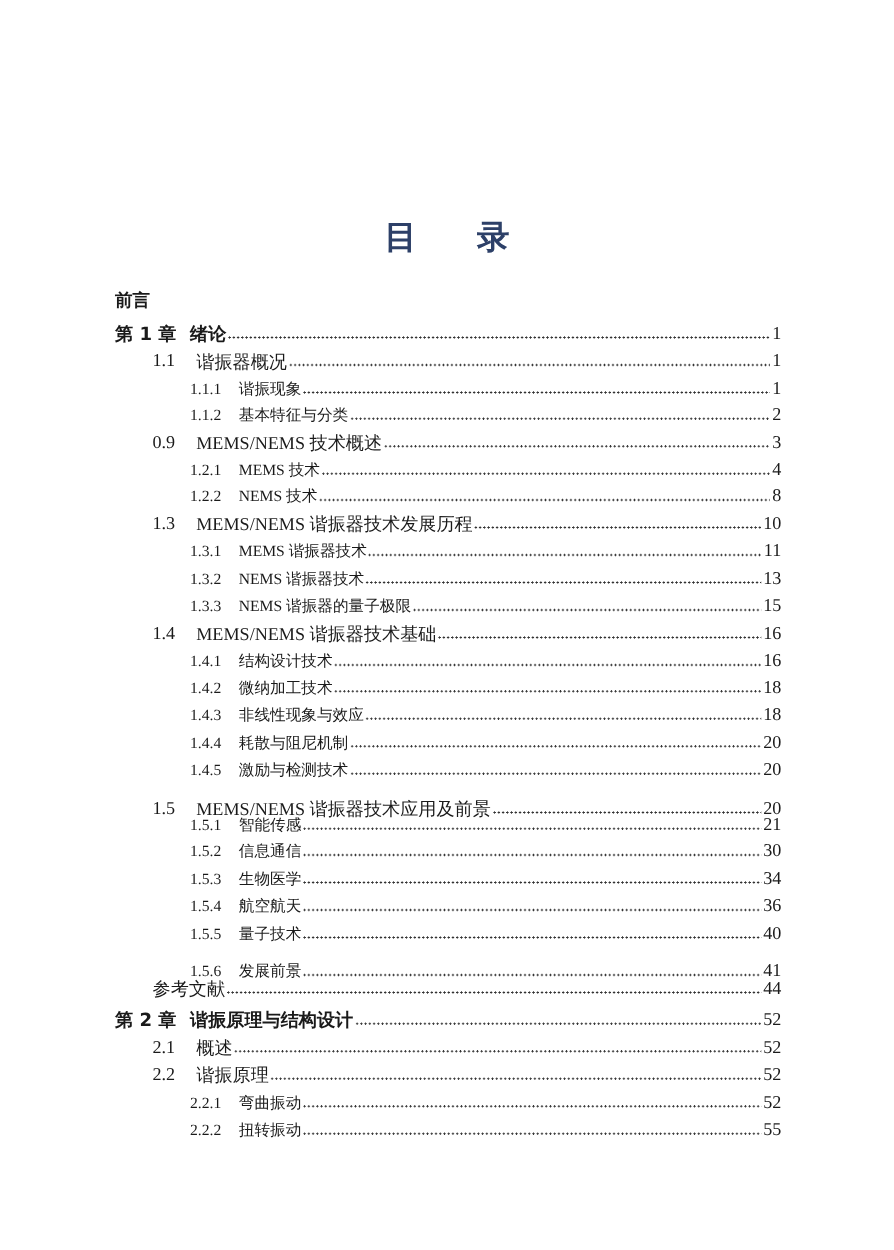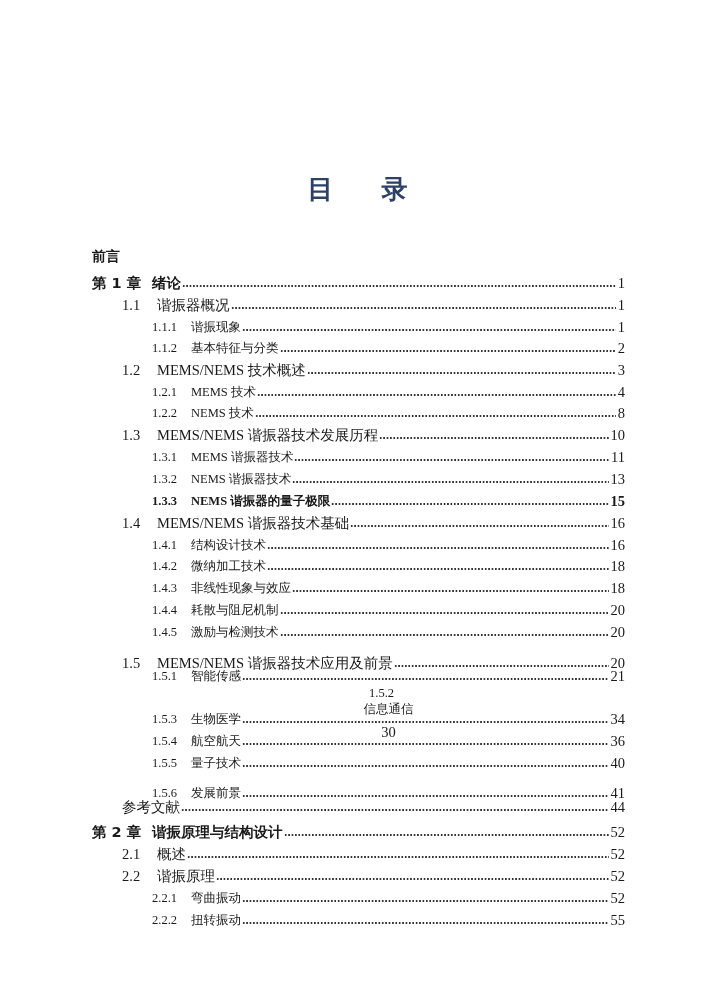--- a/index.html
+++ b/index.html
@@ -10,21 +10,21 @@
   .title {
     position:absolute; top:172px; left:0; width:715px; text-align:center;
     font-size:26px; color:#2d4068; font-weight:bold; letter-spacing:0;
     font-family: "DejaVu Serif", serif;
   }
   .title span { display:inline-block; }
   .title .gap { width:48px; }
   .toc { position:absolute; left:0; top:230px; width:715px; }
   .row {
     position:absolute; height:22px; display:flex; align-items:center;
-    right:90px; white-space:nowrap;margin-top:16px;
+    right:90px; white-space:nowrap;
   }
   .row .num { flex:none; }
   .row .label { flex:none; }
   .row .dots {
     flex:1 1 auto; margin:0 2px 0 1px; height:2px; align-self:center;
     margin-top:6px;
     background-image: radial-gradient(circle, #333 0.7px, transparent 0.9px);
     background-size:3.4px 2px; background-repeat:repeat-x;
   }
   .row .page { flex:none; text-align:right; }
@@ -71,21 +71,21 @@
     <span class="dots"></span>
     <span class="page">1</span>
   </div>
   <div class="row lv2" style="top:91px;">
     <span class="num">1.1.2</span>
     <span class="label">基本特征与分类</span>
     <span class="dots"></span>
     <span class="page">2</span>
   </div>
   <div class="row lv1" style="top:113px;">
-    <span class="num">1.2</span>
+    <span class="num">0.9</span>
     <span class="label">MEMS/NEMS 技术概述</span>
     <span class="dots"></span>
     <span class="page">3</span>
   </div>
   <div class="row lv2" style="top:135px;">
     <span class="num">1.2.1</span>
     <span class="label">MEMS 技术</span>
     <span class="dots"></span>
     <span class="page">4</span>
   </div>
@@ -106,21 +106,21 @@
     <span class="label">MEMS 谐振器技术</span>
     <span class="dots"></span>
     <span class="page">11</span>
   </div>
   <div class="row lv2" style="top:222px;">
     <span class="num">1.3.2</span>
     <span class="label">NEMS 谐振器技术</span>
     <span class="dots"></span>
     <span class="page">13</span>
   </div>
-  <div class="row lv2" style="top:244px;font-weight:bold;">
+  <div class="row lv2" style="top:244px;">
     <span class="num">1.3.3</span>
     <span class="label">NEMS 谐振器的量子极限</span>
     <span class="dots"></span>
     <span class="page">15</span>
   </div>
   <div class="row lv1" style="top:266px;">
     <span class="num">1.4</span>
     <span class="label">MEMS/NEMS 谐振器技术基础</span>
     <span class="dots"></span>
     <span class="page">16</span>
@@ -160,21 +160,21 @@
     <span class="label">MEMS/NEMS 谐振器技术应用及前景</span>
     <span class="dots"></span>
     <span class="page">20</span>
   </div>
   <div class="row lv2" style="top:419px;">
     <span class="num">1.5.1</span>
     <span class="label">智能传感</span>
     <span class="dots"></span>
     <span class="page">21</span>
   </div>
-  <div class="row lv2" style="top:440px;flex-direction:column;">
+  <div class="row lv2" style="top:440px;">
     <span class="num">1.5.2</span>
     <span class="label">信息通信</span>
     <span class="dots"></span>
     <span class="page">30</span>
   </div>
   <div class="row lv2" style="top:462px;">
     <span class="num">1.5.3</span>
     <span class="label">生物医学</span>
     <span class="dots"></span>
     <span class="page">34</span>

